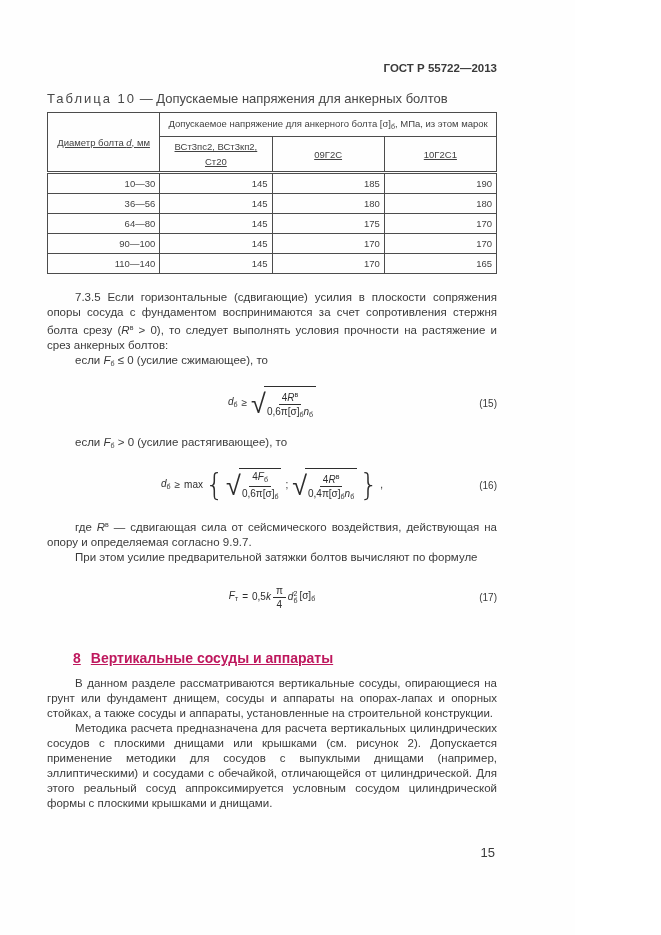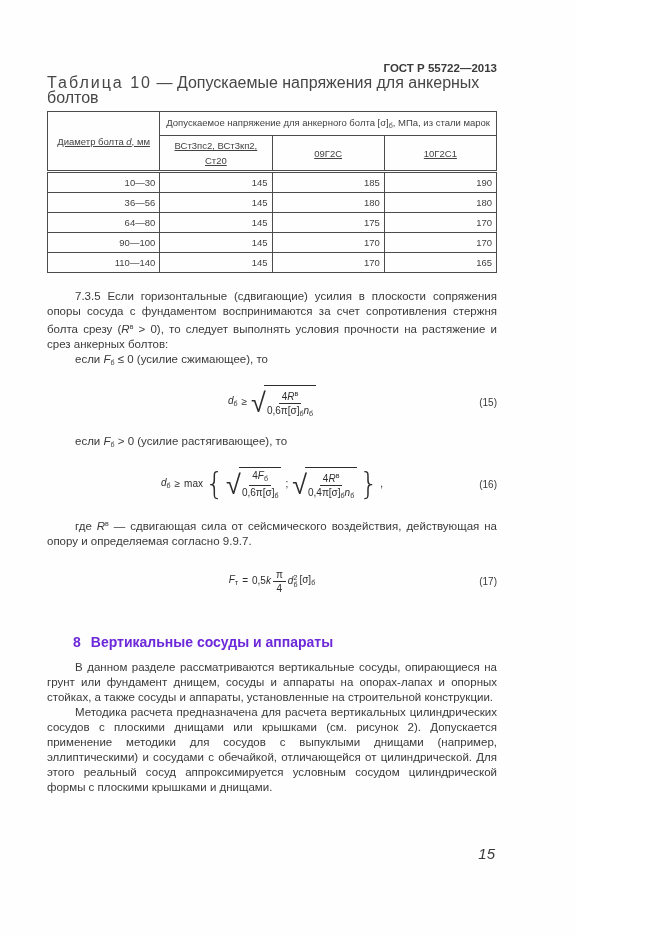--- a/index.html
+++ b/index.html
@@ -22,21 +22,22 @@
     font-weight: bold;
     font-size: 11.5px;
     line-height: 13px;
   }
   .content {
     margin: 0 78px 0 47px;
     font-size: 11.5px;
     line-height: 15px;
   }
   .table-caption {
-    font-size: 16px;
+    margin-top: 16px;
+    font-size: 13px;
     color: #474747;
   }
   .table-caption .spread { letter-spacing: 2px; }
 
   table.stress {
     width: 100%;
     border-collapse: collapse;
     margin-top: 6px;
     font-size: 9.5px;
     color: #424242;
@@ -118,50 +119,50 @@
     flex-direction: column;
     font-size: 7px;
     line-height: 7px;
     justify-content: center;
     margin-left: 0;
   }
   .sec-heading {
     margin: 30px 0 0 0;
     font-size: 14px;
     font-weight: bold;
-    color: #6d28d9;
+    color: #be185d;
     text-indent: 26px;
     line-height: 18px;
+    text-decoration: underline;
   }
   .sec-heading .sec-num { margin-right: 10px; }
   .sec-para-1 { margin-top: 9px; }
   .page-number {
     position: absolute;
     top: 845px;
     right: 80px;
-    font-size: 15px;
-    font-style: italic;
+    font-size: 13px;
   }
 </style>
 </head>
 <body>
 
 <div class="page">
 
   <div class="doc-header">ГОСТ Р 55722—2013</div>
 
   <div class="content">
 
     <div class="table-caption"><span class="spread">Таблица 10</span><span> — Допускаемые напряжения для анкерных болтов</span></div>
 
     <table class="stress">
       <thead>
         <tr class="span-header">
           <th class="col1 hdr-sep" rowspan="2"><span>Диаметр болта </span><span class="var">d</span><span>, мм</span></th>
-          <th colspan="3"><span>Допускаемое напряжение для анкерного болта [σ]</span><span class="math-sub">б</span><span>, МПа, из стали марок</span></th>
+          <th colspan="3"><span>Допускаемое напряжение для анкерного болта [σ]</span><span class="math-sub">б</span><span>, МПа, из этом марок</span></th>
         </tr>
         <tr class="grade-row">
           <th class="hdr-sep">ВСт3пс2, ВСт3кп2, Ст20</th>
           <th class="hdr-sep">09Г2С</th>
           <th class="hdr-sep">10Г2С1</th>
         </tr>
       </thead>
       <tbody>
         <tr>
           <td>10—30</td>
@@ -245,20 +246,21 @@
           </span>
         </span>
         <span class="brace">}</span>
         <span>,</span>
       </span>
       <span class="formula-tag">(16)</span>
     </div>
 
     <p class="para"><span>где </span><span class="var">R</span><span class="math-sup">в</span><span> — сдвигающая сила от сейсмического воздействия, действующая на опору и определяемая согласно 9.9.7.</span></p>
 
+    <p class="cond">При этом усилие предварительной затяжки болтов вычисляют по формуле</p>
 
     <div class="formula-row">
       <span class="math">
         <span><span class="var">F</span><span class="math-sub">т</span></span>
         <span class="op">=</span>
         <span><span>0,5</span><span class="var">k</span></span>
         <span class="frac">
           <span class="fnum">π</span>
           <span class="fden">4</span>
         </span>

